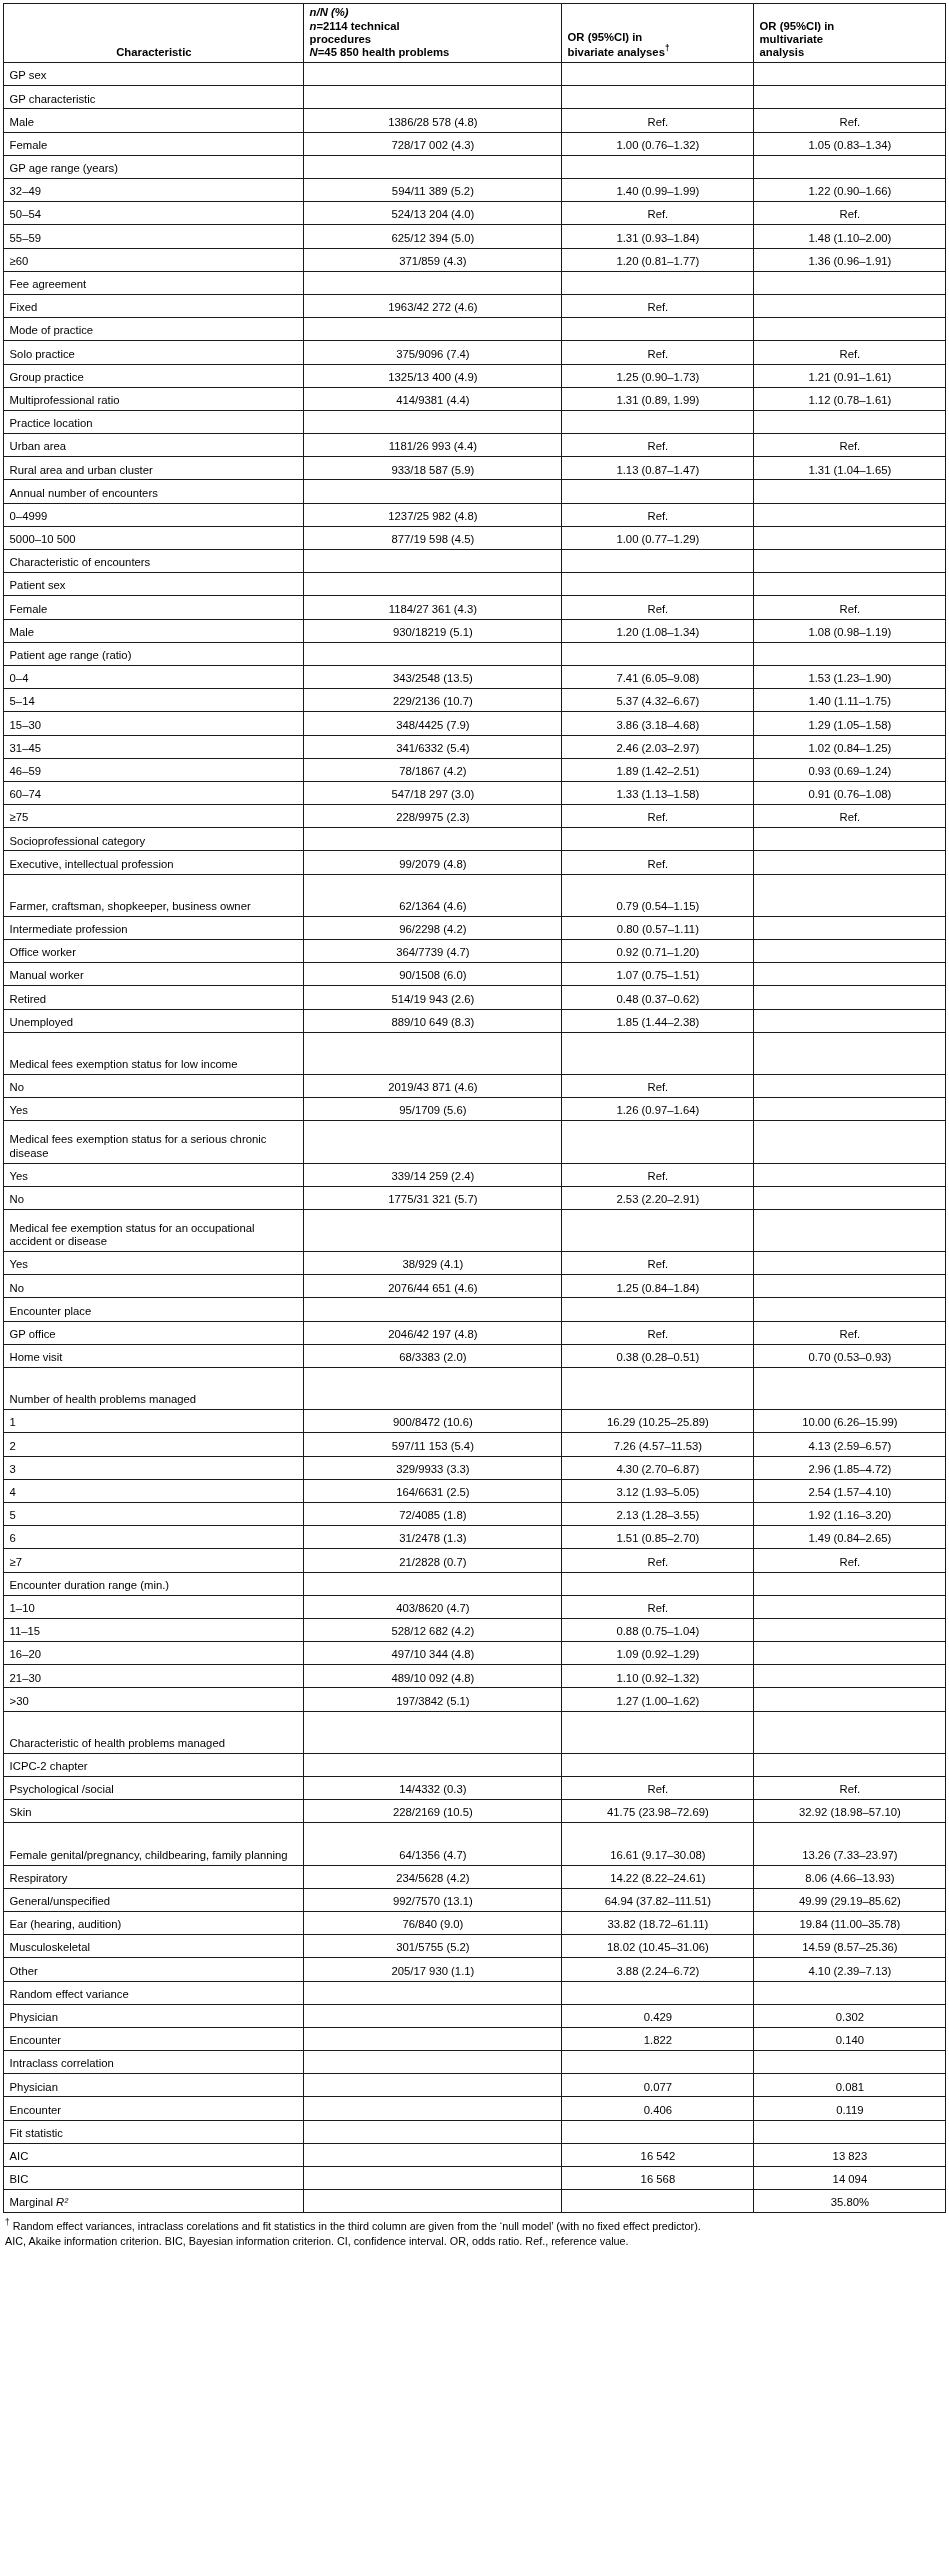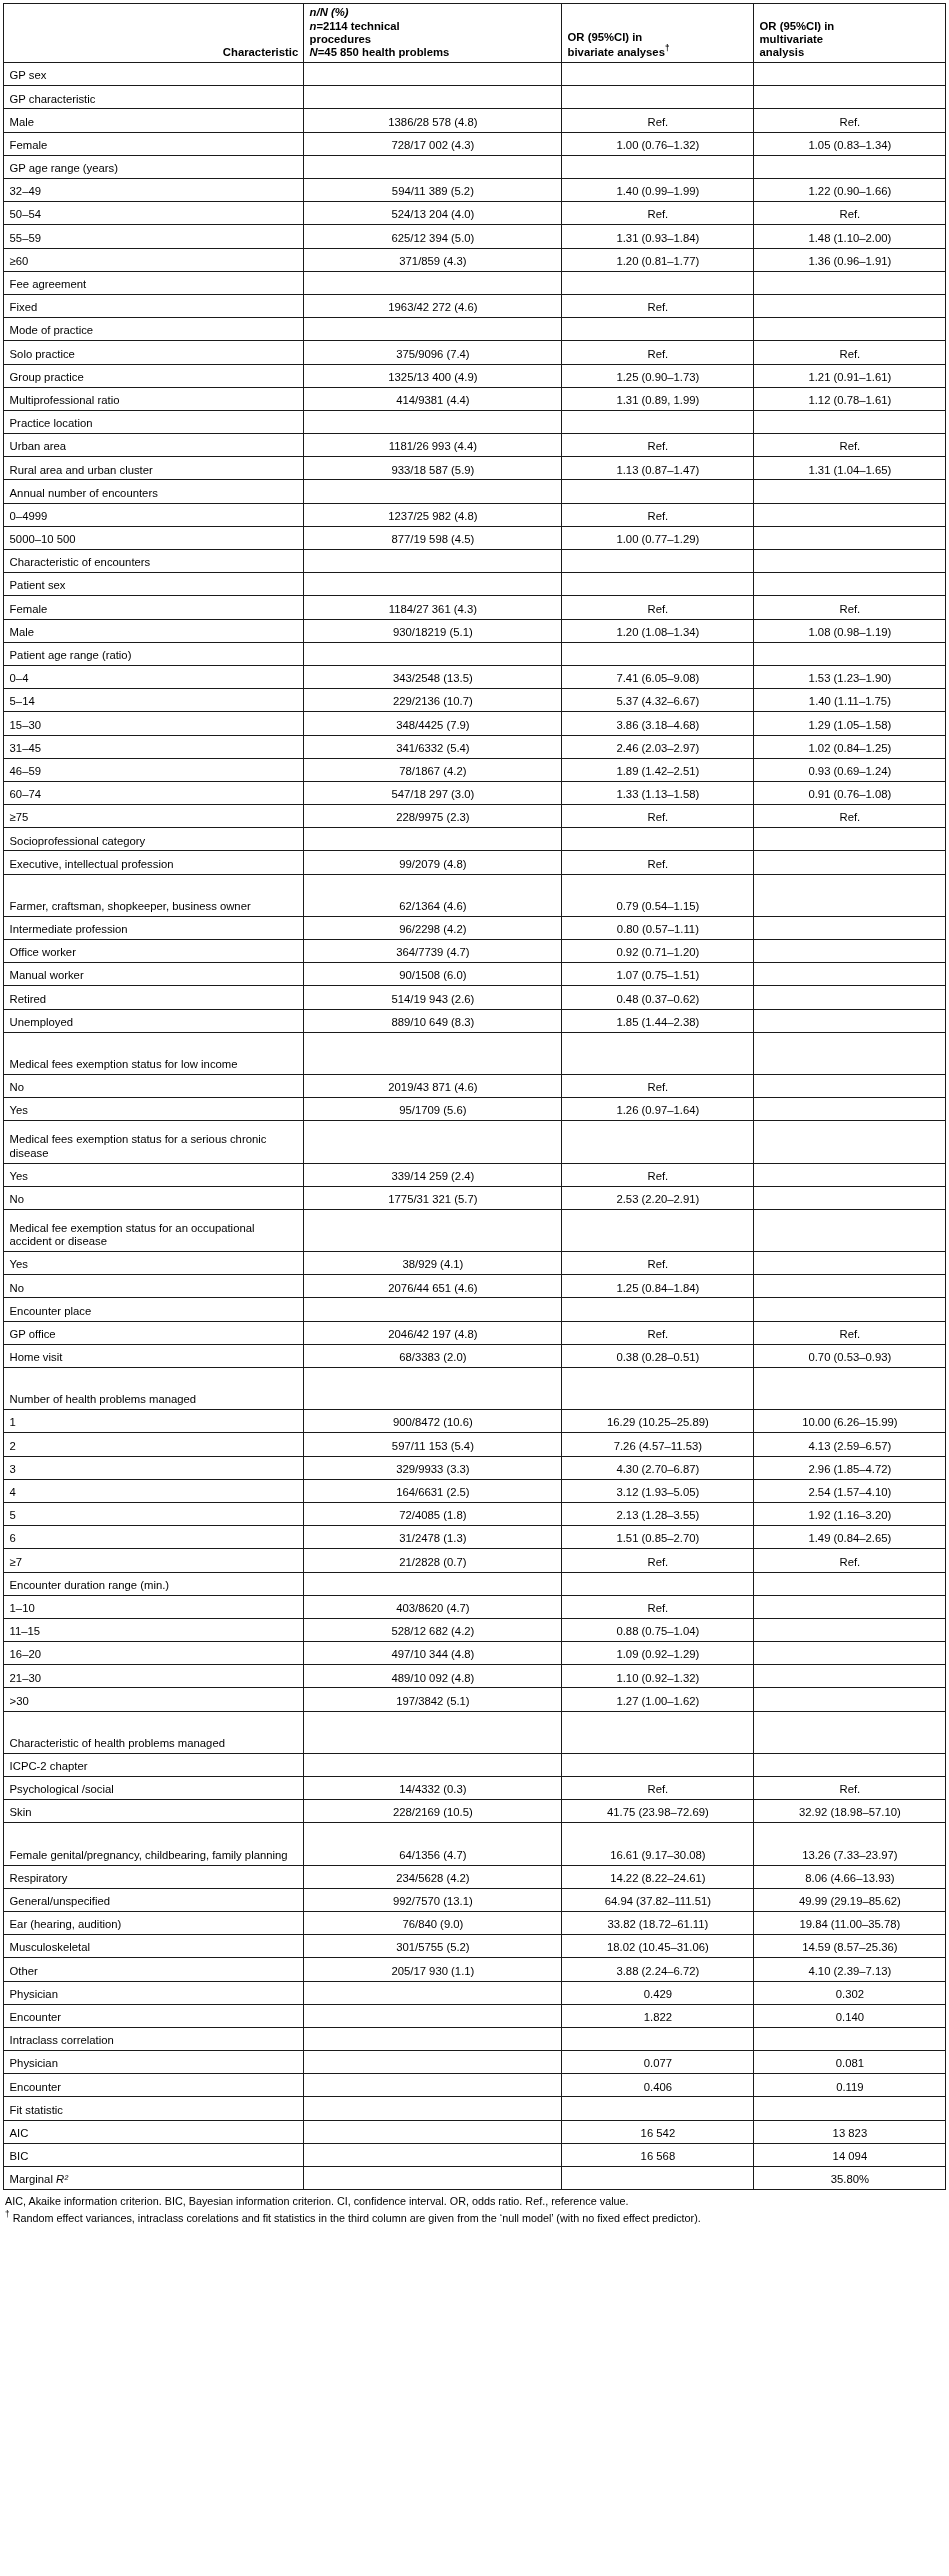--- a/index.html
+++ b/index.html
@@ -35,21 +35,21 @@
     padding: 2.6px 5.2px;
     vertical-align: bottom;
     overflow: hidden;
   }
   thead th {
     font-weight: bold;
     vertical-align: top;
     border-bottom: 1.7px solid #000;
   }
   thead th.h0 {
-    text-align: right;
+    text-align: center;
   }
   thead th.hc {
     text-align: left;
   }
   .hdr-line { display: block; }
   .ital { font-style: italic; }
 
   td.label {
     text-align: left;
     white-space: normal;
@@ -568,20 +568,26 @@
           <td class="val">18.02 (10.45–31.06)</td>
           <td class="val">14.59 (8.57–25.36)</td>
         </tr>
         <tr class="row-h">
           <td class="label lvl2">Other</td>
           <td class="val">205/17 930 (1.1)</td>
           <td class="val">3.88 (2.24–6.72)</td>
           <td class="val">4.10 (2.39–7.13)</td>
         </tr>
         <tr class="row-h">
+          <td class="label lvl0">Random effect variance</td>
+          <td class="val"></td>
+          <td class="val"></td>
+          <td class="val"></td>
+        </tr>
+        <tr class="row-h">
           <td class="label lvl2">Physician</td>
           <td class="val"></td>
           <td class="val">0.429</td>
           <td class="val">0.302</td>
         </tr>
         <tr class="row-h">
           <td class="label lvl2">Encounter</td>
           <td class="val"></td>
           <td class="val">1.822</td>
           <td class="val">0.140</td>
@@ -625,18 +631,18 @@
         <tr class="row-h">
           <td class="label lvl2">Marginal <span class="ital">R²</span></td>
           <td class="val"></td>
           <td class="val"></td>
           <td class="val">35.80%</td>
         </tr>
       </tbody>
   </table>
 
   <div class="footnotes">
+    <p><sup class="ftnt">†</sup> <span>Random effect variances, intraclass corelations and fit statistics in the third column are given from the ‘null model’ (with no fixed effect predictor).</span></p>
     <p>AIC, Akaike information criterion. BIC, Bayesian information criterion. CI, confidence interval. OR, odds ratio. Ref., reference value.</p>
-    <p><sup class="ftnt">†</sup> <span>Random effect variances, intraclass corelations and fit statistics in the third column are given from the ‘null model’ (with no fixed effect predictor).</span></p>
   </div>
 
 </div>
 
 
 </body></html>

